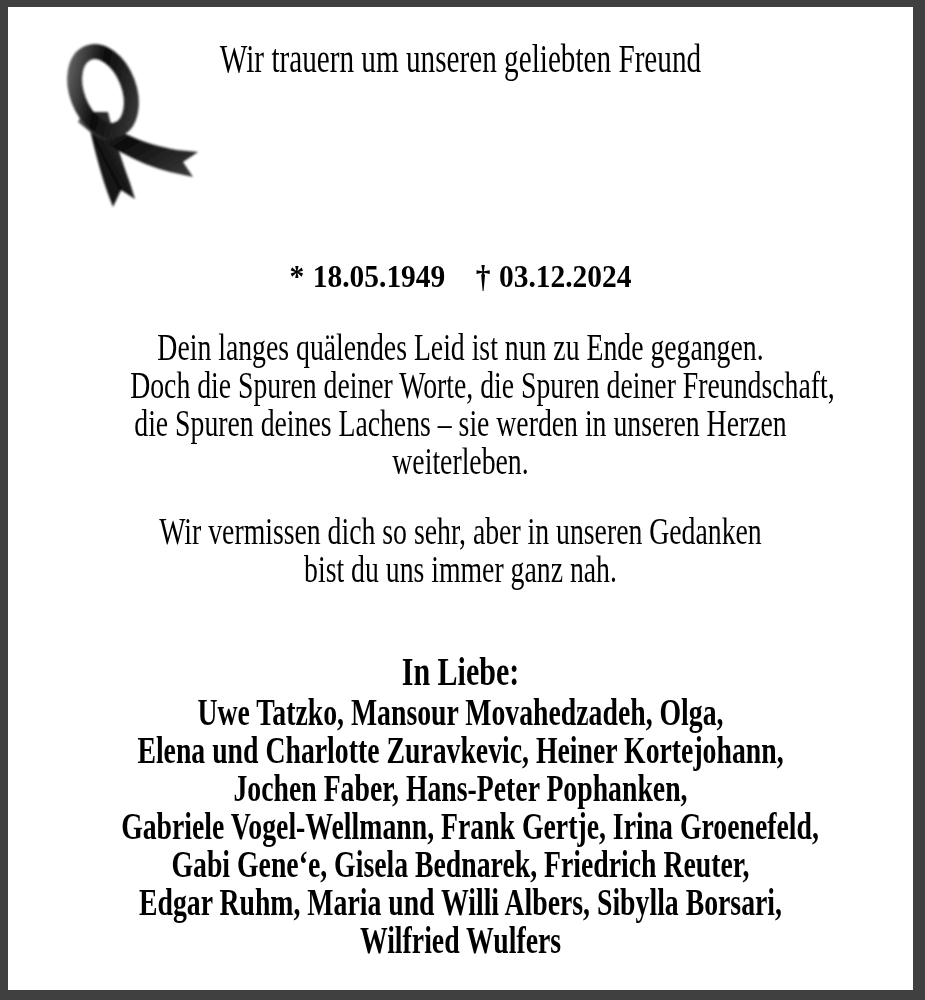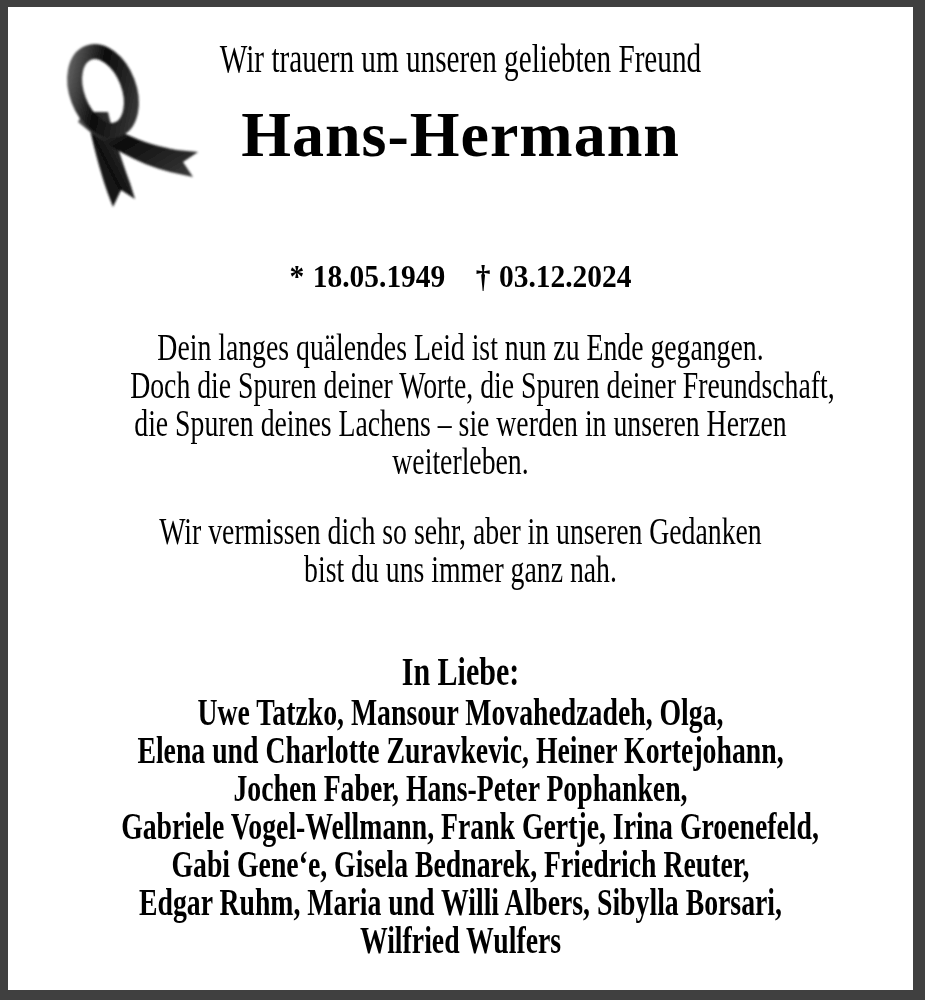--- a/index.html
+++ b/index.html
@@ -88,21 +88,20 @@
                  L 120 132
                  C 88 124, 56 106, 28 82 Z" fill="url(#ribgrad)"></path>
 
         <ellipse cx="53" cy="51" rx="26" ry="41" fill="none" stroke="url(#ribgrad)" stroke-width="15" transform="rotate(-21 53 51)"></ellipse>
       </g>
     </svg>
 
     <div class="block intro cond">Wir trauern um unseren geliebten Freund</div>
 
     <div class="block title">
-      <div>Hans-Hermann</div>
     </div>
 
     <div class="block dates">
       <span class="group"><span class="sym">*</span><span>18.05.1949</span></span><span class="group"><span class="sym">†</span><span>03.12.2024</span></span>
     </div>
 
     <div class="block para1 cond">
       <div>Dein langes quälendes Leid ist nun zu Ende gegangen.</div>
       <div>Doch die Spuren deiner Worte, die Spuren deiner Freundschaft,</div>
       <div>die Spuren deines Lachens – sie werden in unseren Herzen</div>

